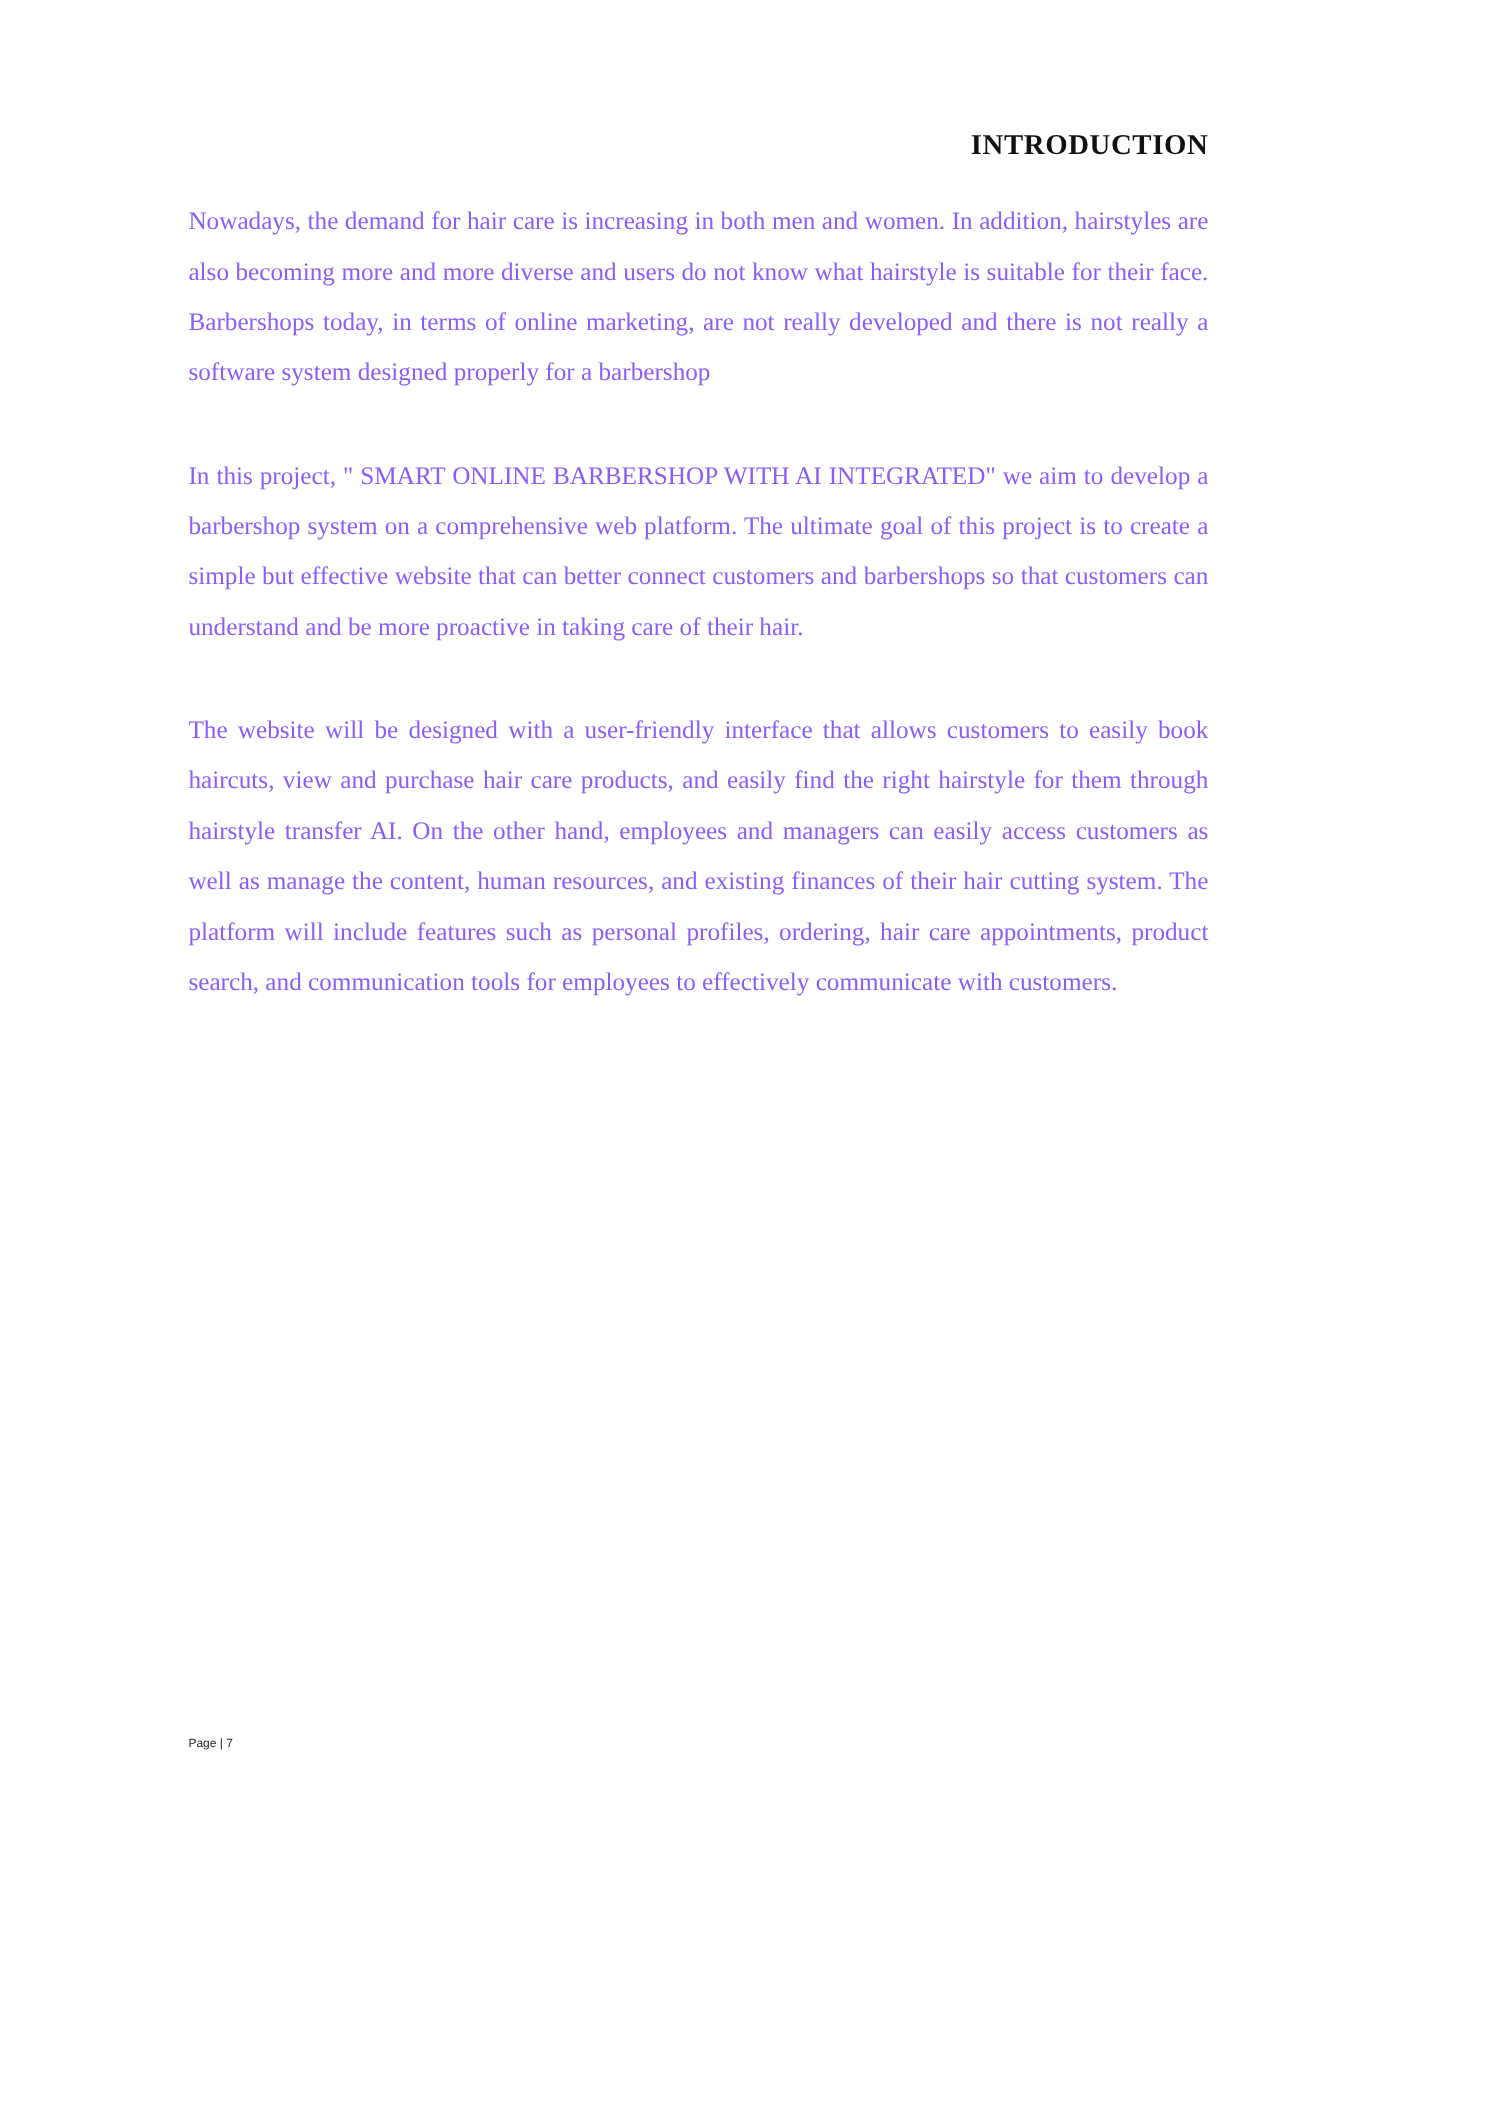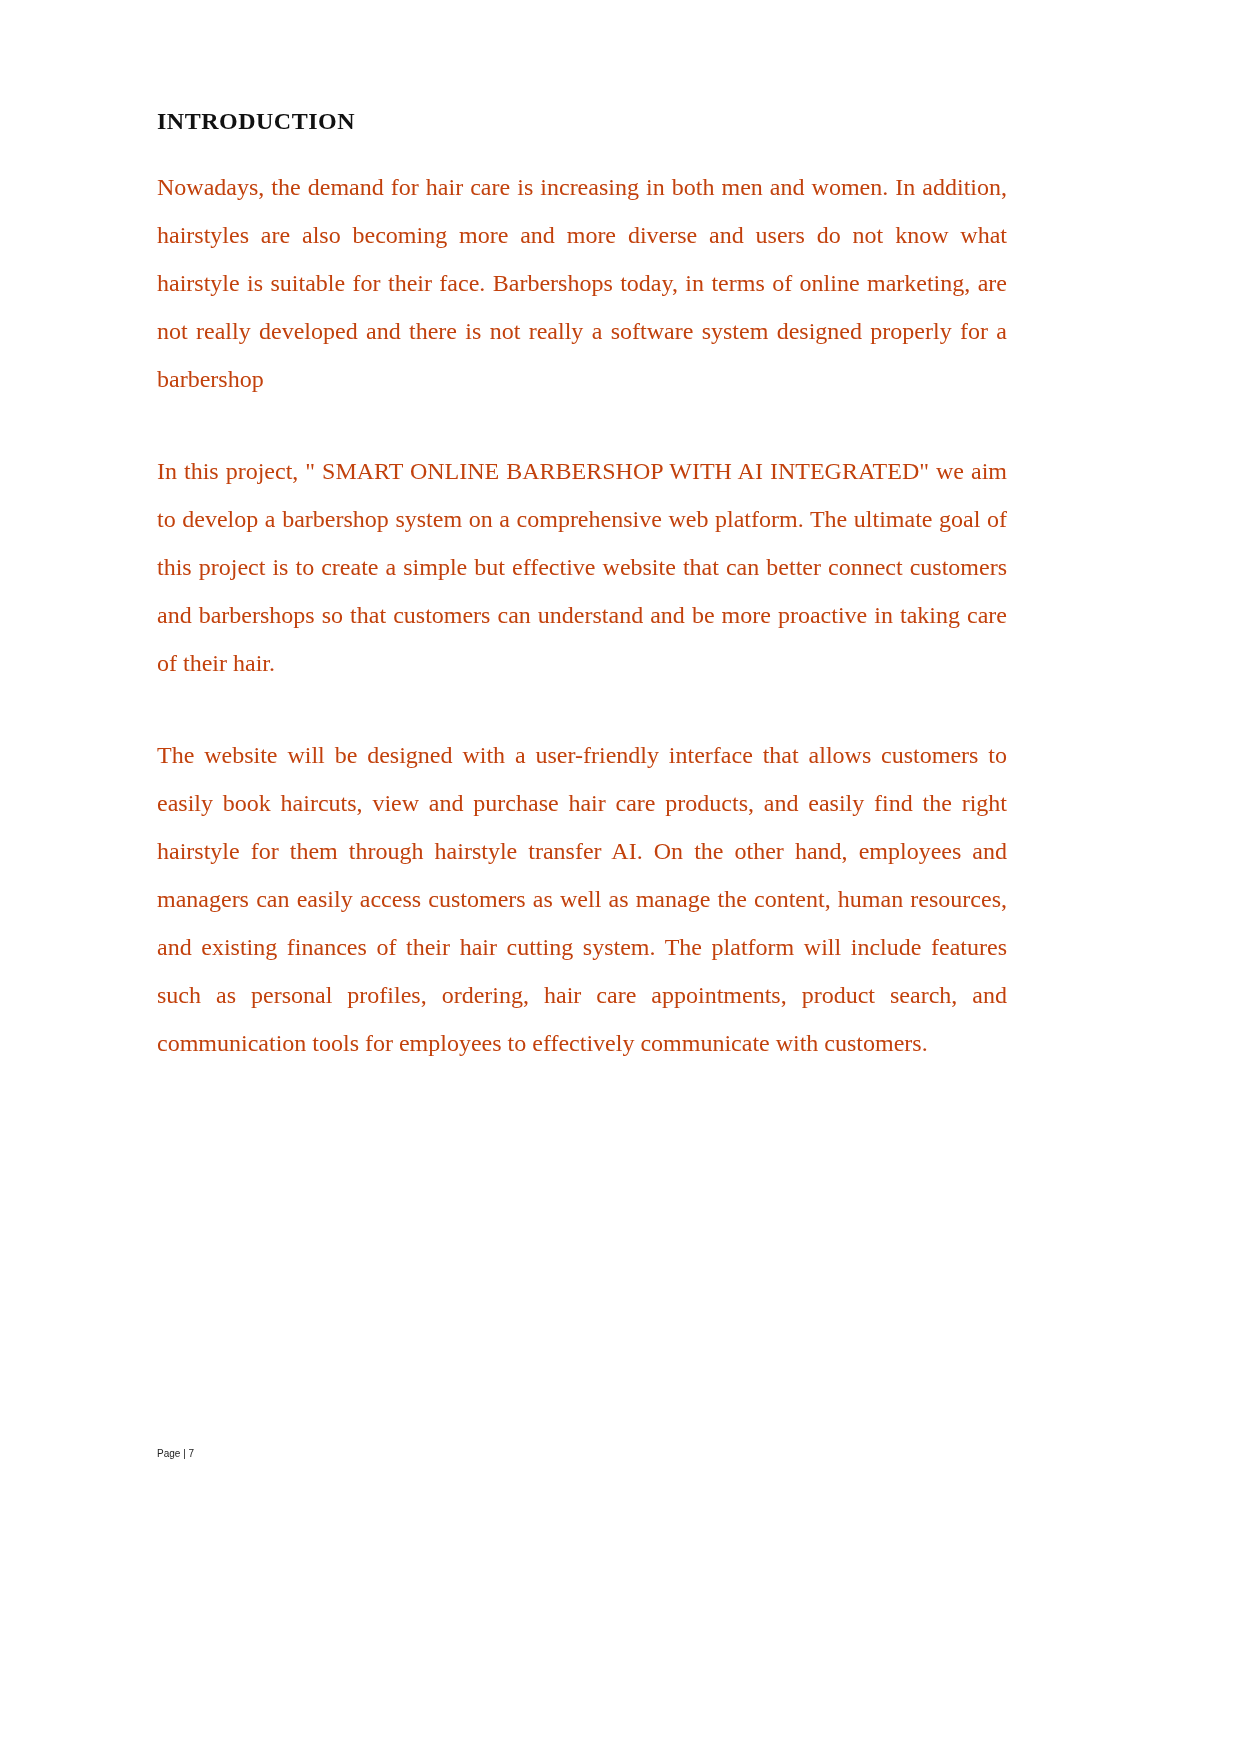--- a/index.html
+++ b/index.html
@@ -17,33 +17,33 @@
     color: #1a1a1a;
     overflow: hidden;
   }
   .content {
     position: absolute;
     top: 108px;
     left: 157px;
     width: 850px;
   }
   .doc-title {
-    text-align: left;
+    text-align: right;
     font-weight: bold;
     font-size: 24px;
     letter-spacing: 0.5px;
     margin: 0 0 28px 0;
     color: #111111;
   }
   .para {
-    font-size: 24px;
+    font-size: 21px;
     line-height: 2.0;
     text-align: justify;
     margin: 0 0 44px 0;
-    color: #c2410c;
+    color: #8b5cf6;
   }
   .footer {
     position: absolute;
     left: 157px;
     top: 1448px;
     font-family: "Liberation Sans", sans-serif;
     font-size: 10px;
     color: #222222;
   }
 </style>

